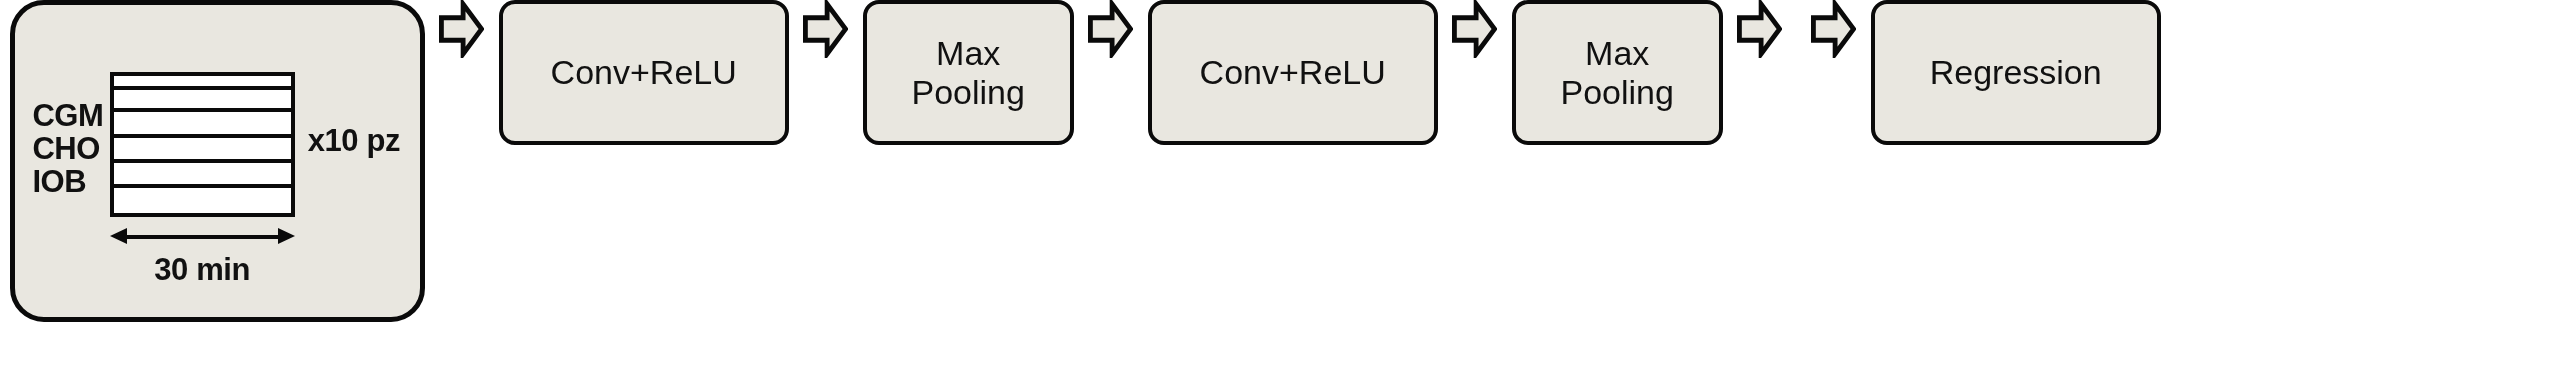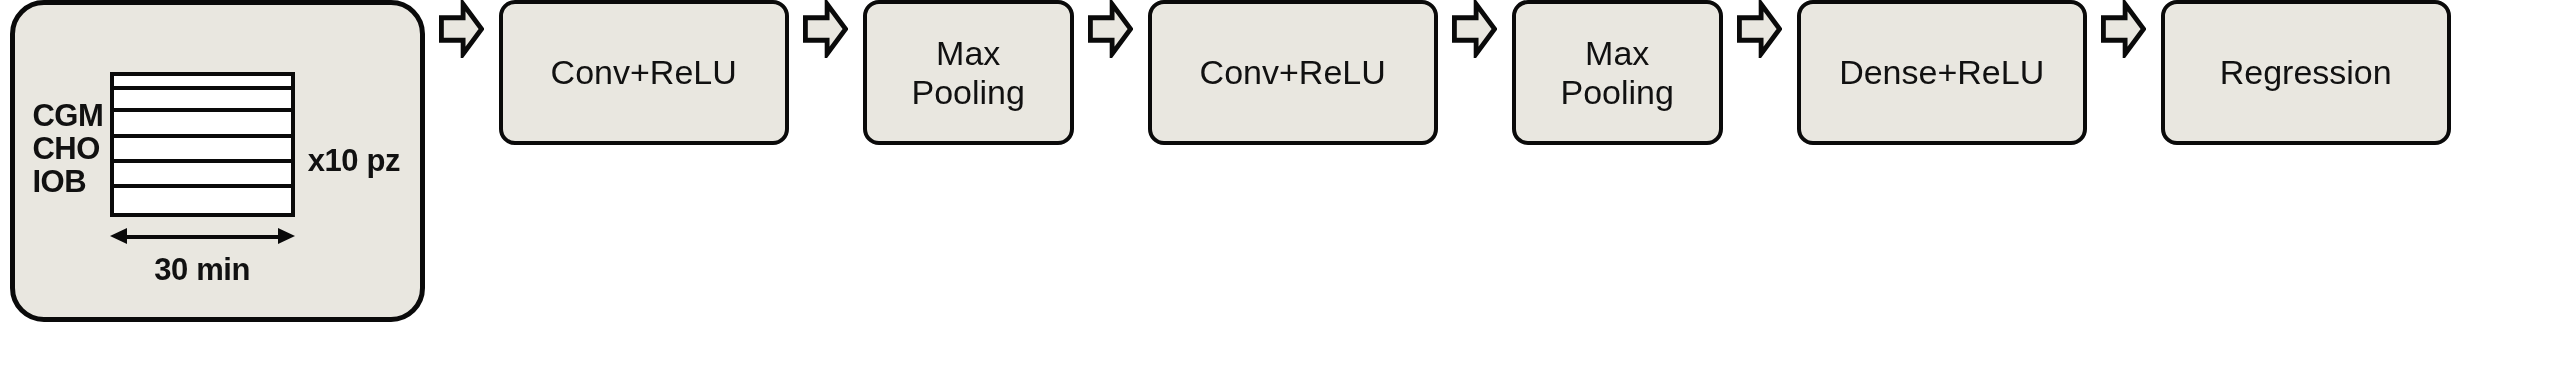--- a/index.html
+++ b/index.html
@@ -128,21 +128,21 @@
     font-weight: bold;
     font-size: 31px;
     color: #111111;
     margin-top: 4.8px;
     letter-spacing: -0.4px;
   }
 
   .repeat-label {
     position: absolute;
     left: 293px;
-    top: 138px;
+    top: 118px;
     font-weight: bold;
     font-size: 31px;
     color: #111111;
     white-space: nowrap;
     letter-spacing: -0.4px;
   }
 
   
   .arrow {
     flex: 0 0 auto;
@@ -256,23 +256,20 @@
       <span class="stage-label">Max
 Pooling</span>
     </div>
 
     <div class="arrow">
       <svg viewBox="0 0 56 72" xmlns="http://www.w3.org/2000/svg">
         <polygon points="3,22 30,22 30,5 53,36 30,67 30,50 3,50" fill="#e9e7e0" stroke="#0a0a0a" stroke-width="6" stroke-linejoin="miter"></polygon>
       </svg>
     </div>
 
-    <div class="stage wide">
-      <span class="stage-label">Dense+ReLU</span>
-    </div>
 
     <div class="arrow">
       <svg viewBox="0 0 56 72" xmlns="http://www.w3.org/2000/svg">
         <polygon points="3,22 30,22 30,5 53,36 30,67 30,50 3,50" fill="#e9e7e0" stroke="#0a0a0a" stroke-width="6" stroke-linejoin="miter"></polygon>
       </svg>
     </div>
 
     <div class="stage wide">
       <span class="stage-label">Regression</span>
     </div>

